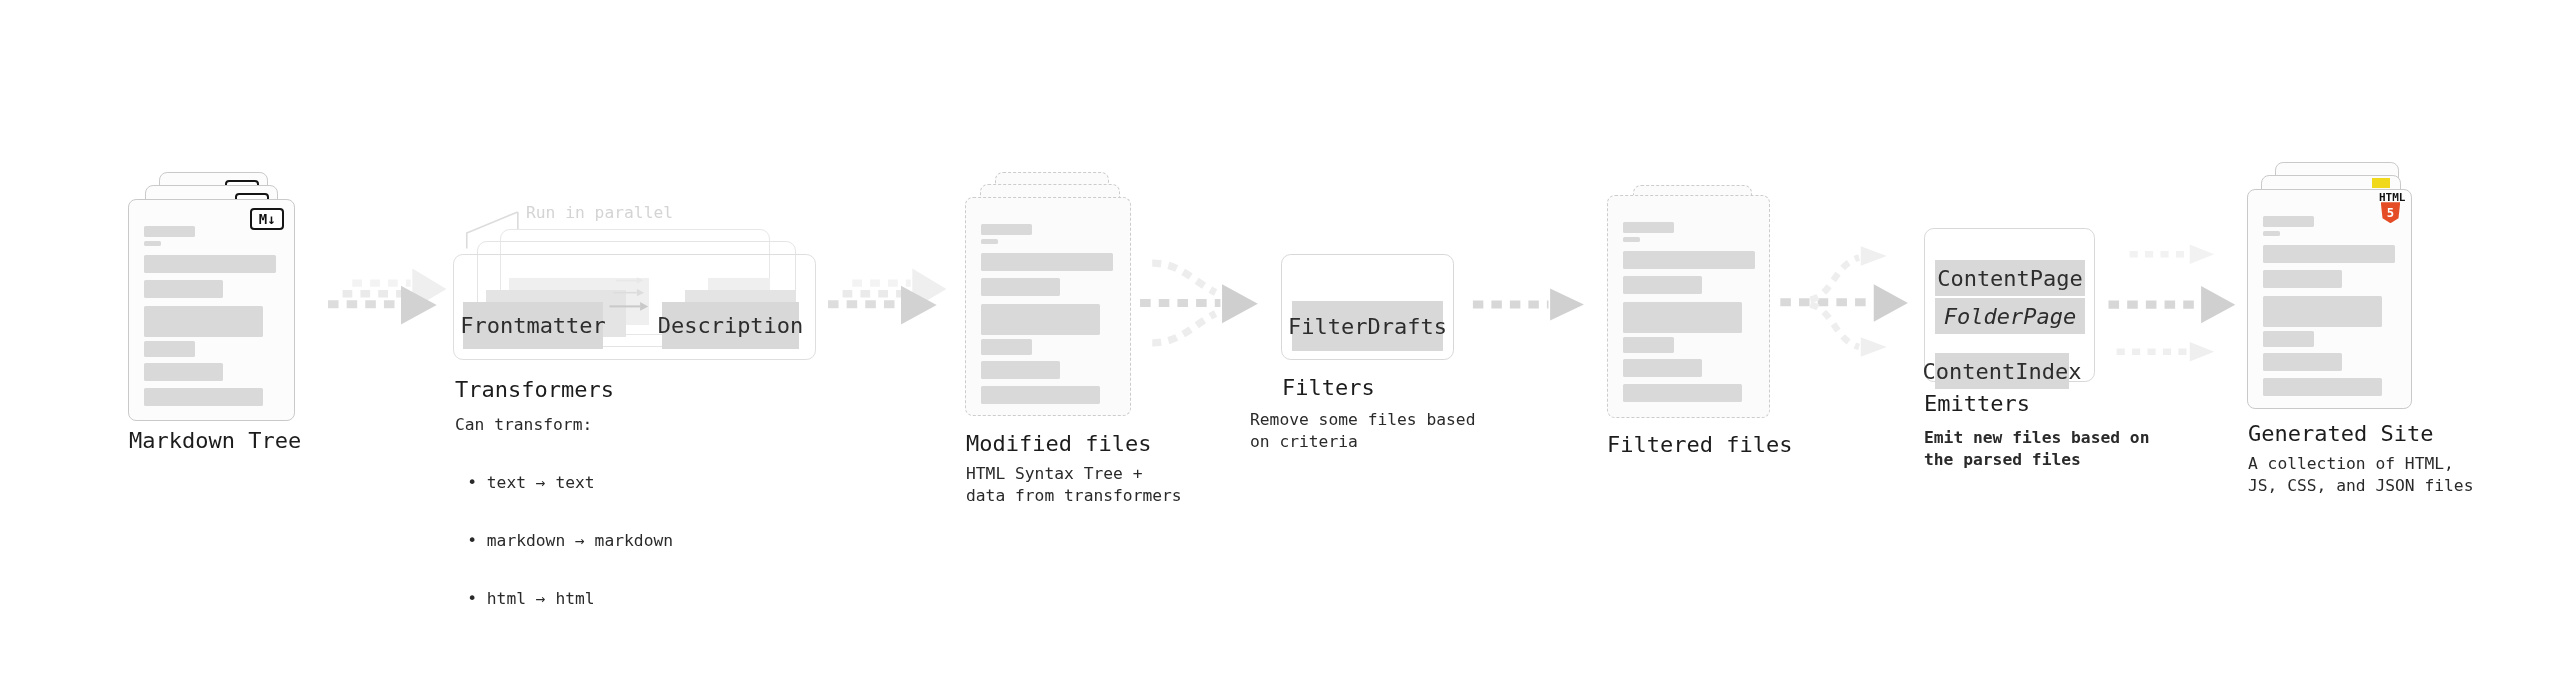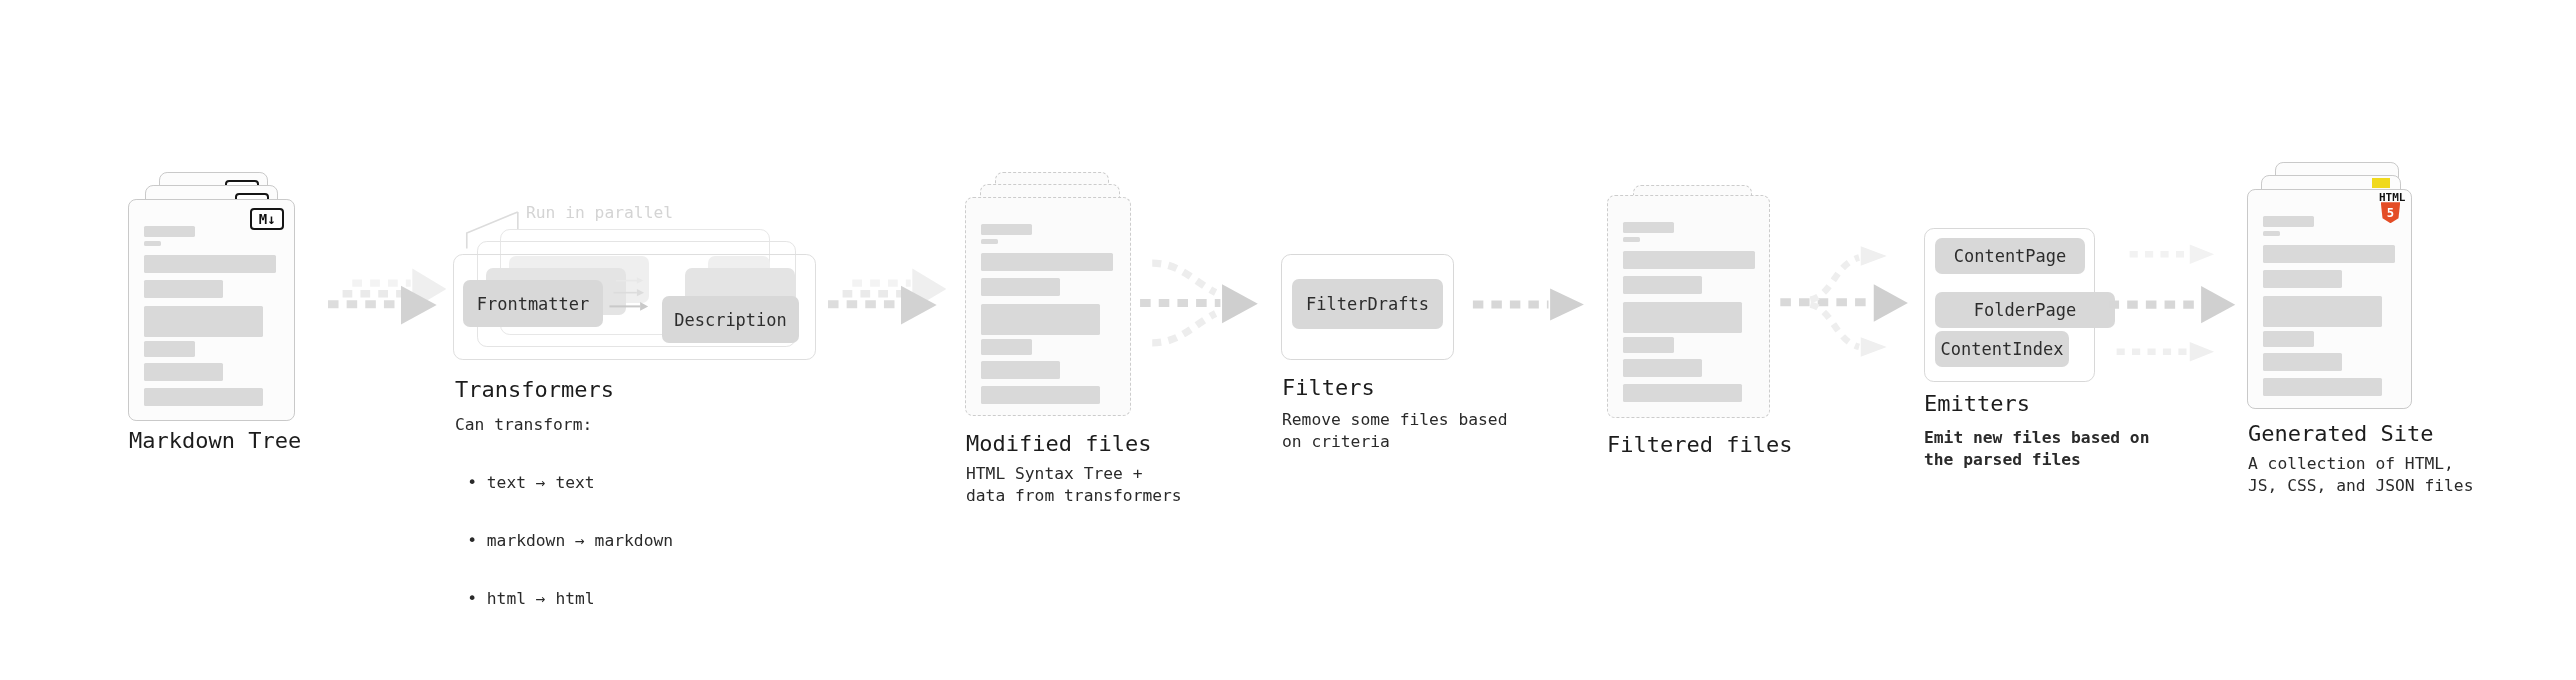--- a/index.html
+++ b/index.html
@@ -33,22 +33,22 @@
   .html5 { position: absolute; width: 23px; text-align: center; }
   .html5 .lbl { font-size: 11px; font-weight: bold; color: #111; line-height: 7.3px; }
   .html5 .shield { width: 19.5px; height: 21px; margin: 0.8px auto 0; background: #e44d26;
     clip-path: polygon(0 0, 100% 0, 91% 76%, 50% 100%, 9% 76%);
     display: flex; align-items: center; justify-content: center;
     color: #fff; font-size: 12.2px; font-weight: bold; }
 
   
   .card  { position: absolute; border: 1.6px solid #e2e2e2; border-radius: 9.8px; background: transparent; }
   .frame { position: absolute; border: 1.6px solid #d8d8d8; border-radius: 9.8px; background: #ffffff; }
-  .chip  { position: absolute; background: #d8d8d8; border-radius: 7px; display: flex;
-           align-items: center; justify-content: center; font-size: 17px; color: #2d2d2d; }
+  .chip  { position: absolute; background: #d8d8d8; border-radius: 0; display: flex;
+           align-items: center; justify-content: center; font-size: 22px; color: #2d2d2d; margin-top: 22px; }
   .chip.ghost1 { background: #e4e4e4; }
   .chip.ghost2 { background: #efefef; }
 
   
   .stage-title { position: absolute; font-size: 22px; color: #1c1c1c; white-space: nowrap; }
   .stage-desc  { position: absolute; font-size: 16.3px; line-height: 22px; color: #2a2a2a; white-space: nowrap; }
   .stage-desc .indent { padding-left: 12.2px; margin-top: 36px; }
   .note { position: absolute; font-size: 16.3px; color: #d4d4d4; white-space: nowrap; }
 
   .abs { position: absolute; }
@@ -99,21 +99,21 @@
     <div class="card" style="left:500px; top:229px; width:270px; height:106px; border-color:#e7e7e7;"></div>
     <div class="chip ghost2" style="left:509px; top:256px; width:140px; height:47px;"></div>
     <div class="chip ghost2" style="left:708px; top:256px; width:62px; height:47px;"></div>
 
     <div class="card" style="left:477px; top:241px; width:319px; height:106px; border-color:#e4e4e4;"></div>
     <div class="chip ghost1" style="left:486px; top:268px; width:140px; height:47px;"></div>
     <div class="chip ghost1" style="left:685px; top:268px; width:110px; height:47px;"></div>
 
     <div class="card" style="left:453px; top:254px; width:363px; height:106px; border-color:#dedede;"></div>
     <div class="chip" style="left:463px; top:280px; width:140px; height:47px;">Frontmatter</div>
-    <div class="chip" style="left:662px; top:296px; width:137px; height:47px;">Description</div>
+    <div class="chip" style="left:662px; top:280px; width:137px; height:47px;">Description</div>
 
     <svg class="abs" style="left:603px; top:273px;" width="50" height="41" viewBox="0 0 62 50">
       <line x1="16" y1="9" x2="42" y2="9" stroke="#e8e8e8" stroke-width="2"></line>
         <polygon points="42,5 50,9 42,13" fill="#e8e8e8"></polygon>
       <line x1="13" y1="24" x2="42" y2="24" stroke="#dcdcdc" stroke-width="2"></line>
         <polygon points="42,19.5 51,24 42,28.5" fill="#dcdcdc"></polygon>
       <line x1="8" y1="41" x2="46" y2="41" stroke="#c9c9c9" stroke-width="2.5"></line>
         <polygon points="46,35.5 56,41 46,46.5" fill="#c9c9c9"></polygon>
     </svg>
 
@@ -160,21 +160,21 @@
     <path d="M20,26 C55,26 70,48 98,62" stroke="#ededed" stroke-width="9" stroke-dasharray="11 9" fill="none"></path>
     <path d="M20,124 C55,124 70,102 98,88" stroke="#ededed" stroke-width="9" stroke-dasharray="11 9" fill="none"></path>
     <line x1="5" y1="75" x2="104" y2="75" stroke="#d9d9d9" stroke-width="10" stroke-dasharray="13 10"></line>
     <polygon points="106,52 150,76 106,100" fill="#cfcfcf"></polygon>
   </svg>
 
   <div>
     <div class="frame" style="left:1281px; top:254px; width:173px; height:106px;"></div>
     <div class="chip" style="left:1292px; top:279px; width:151px; height:50px;">FilterDrafts</div>
     <div class="stage-title" style="left:1282px; top:375px;">Filters</div>
-    <div class="stage-desc" style="left:1282px; top:409px;">
+    <div class="stage-desc" style="left:1250px; top:409px;">
       <div>Remove some files based</div>
       <div>on criteria</div>
     </div>
   </div>
 
   <svg class="abs" style="left:1469px; top:286px;" width="122" height="37" viewBox="0 0 150 46">
     <line x1="4" y1="23" x2="98" y2="23" stroke="#d7d7d7" stroke-width="10" stroke-dasharray="13 10"></line>
     <polygon points="100,3 142,23 100,43" fill="#d0d0d0"></polygon>
   </svg>
 
@@ -200,21 +200,21 @@
     <polygon points="120,57 162,80 120,103" fill="#cfcfcf"></polygon>
     <path d="M42,76 C70,70 72,32 102,24" stroke="#eeeeee" stroke-width="8" stroke-dasharray="10 9" fill="none"></path>
     <polygon points="104,10 136,22 104,34" fill="#efefef"></polygon>
     <path d="M42,82 C70,88 72,126 102,134" stroke="#eeeeee" stroke-width="8" stroke-dasharray="10 9" fill="none"></path>
     <polygon points="104,122 136,134 104,146" fill="#efefef"></polygon>
   </svg>
 
   <div>
     <div class="frame" style="left:1924px; top:228px; width:171px; height:154px;"></div>
     <div class="chip" style="left:1935px; top:238px; width:150px; height:36px;">ContentPage</div>
-    <div class="chip" style="left:1935px; top:292px; width:180px; height:36px;">FolderPage</div>
+    <div class="chip" style="left:1935px; top:276px; width:150px; height:36px;font-style:italic;">FolderPage</div>
     <div class="chip" style="left:1935px; top:331px; width:134px; height:36px;">ContentIndex</div>
     <div class="stage-title" style="left:1924px; top:391px;">Emitters</div>
     <div class="stage-desc" style="left:1924px; top:427px;font-weight:bold;">
       <div>Emit new files based on</div>
       <div>the parsed files</div>
     </div>
   </div>
 
   <svg class="abs" style="left:2105px; top:238px;" width="137" height="130" viewBox="0 0 168 160">
     <line x1="30" y1="20" x2="102" y2="20" stroke="#f2f2f2" stroke-width="8" stroke-dasharray="10 9"></line>

